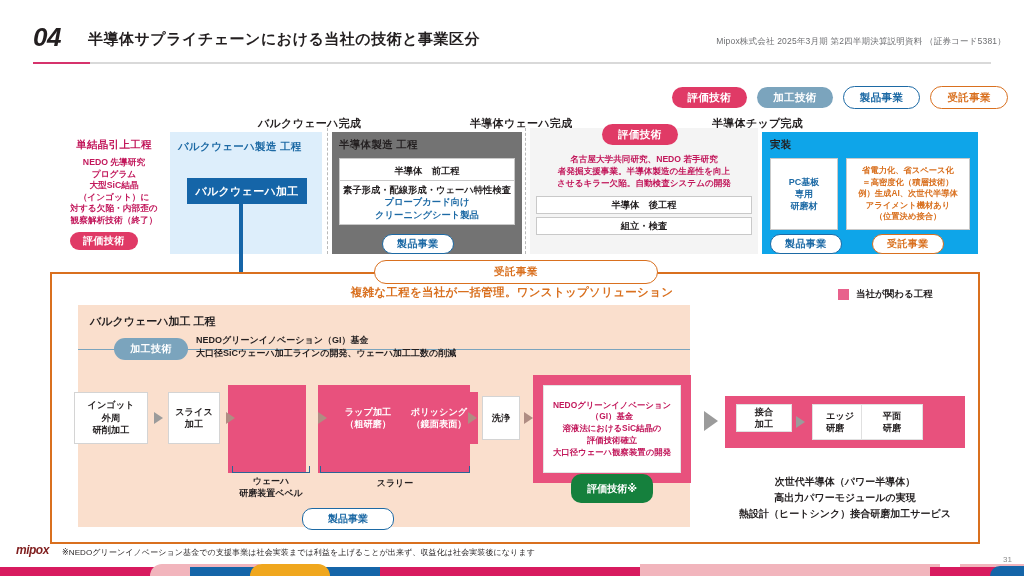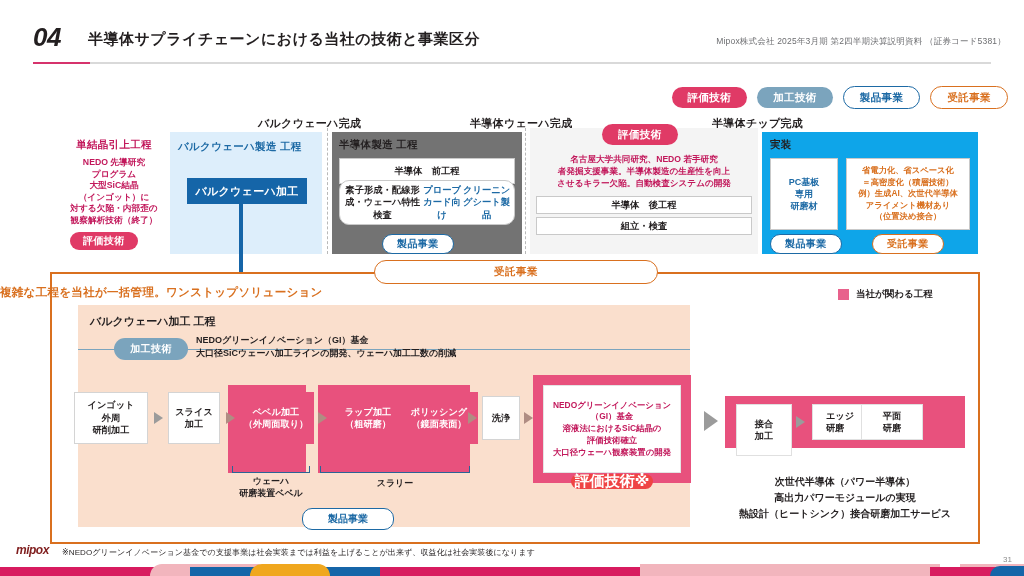--- a/index.html
+++ b/index.html
@@ -52,21 +52,21 @@
     justify-content:center;letter-spacing:.3px;
   }
 
   .col3{left:332px;top:132px;width:190px;height:122px;background:#737373;}
   .col3 .col-title{color:#231f20;margin:6px 0 0 7px;}
   .sub-box{background:#fff;border:1px solid #c9c9c9;box-sizing:border-box;
     font-size:9.3px;font-weight:bold;display:flex;align-items:center;justify-content:center;
     text-align:center;line-height:1.35;}
   .col3 .b1{position:absolute;left:7px;top:26px;width:176px;height:26px;color:#231f20;}
   .col3 .b2{position:absolute;left:7px;top:48px;width:176px;height:45px;
-    flex-direction:row;color:#231f20;padding:2px 3px;border-radius:10px;}
+    flex-direction:column;color:#231f20;padding:2px 3px;}
   .col3 .b2 .blue{color:#1d6aa5;}
 
   .col4{left:530px;top:128px;width:228px;height:126px;background:#f4f4f4;}
   .col4 .desc{position:absolute;left:6px;top:26px;width:216px;font-size:8.6px;
     font-weight:bold;color:#c2185b;line-height:1.38;text-align:center;}
   .col4 .b1{position:absolute;left:6px;top:68px;width:216px;height:18px;color:#231f20;}
   .col4 .b2{position:absolute;left:6px;top:89px;width:216px;height:18px;color:#231f20;}
 
   .col5{left:762px;top:132px;width:216px;height:122px;background:#0ea5e9;}
   .col5 .col-title{color:#231f20;margin:6px 0 0 8px;}
@@ -85,21 +85,21 @@
   .down-arrow .head{position:absolute;left:0;top:84px;width:0;height:0;
     border-left:7px solid transparent;border-right:7px solid transparent;
     border-top:16px solid #1565a8;margin-left:-2px;}
 
   
   .panel{position:absolute;left:50px;top:272px;width:930px;height:272px;
     border:2px solid #d9701f;box-sizing:border-box;background:#fff;}
   .panel-badge{position:absolute;left:374px;top:260px;background:#fff;
     border:1.6px solid #d9701f;border-radius:14px;color:#d9701f;font-weight:bold;
     font-size:10.5px;padding:4px 0;width:282px;text-align:center;letter-spacing:.5px;}
-  .panel-sub{position:absolute;left:0;right:0;top:285px;text-align:left;
+  .panel-sub{position:absolute;left:0;right:0;top:285px;text-align:center;
     font-size:11.5px;font-weight:bold;color:#d9701f;letter-spacing:.3px;}
   .panel-legend{position:absolute;left:838px;top:288px;display:flex;align-items:center;gap:7px;}
   .panel-legend .sw{width:11px;height:11px;background:#e8618c;}
   .panel-legend .lb{font-size:9.5px;font-weight:bold;color:#231f20;}
 
   
   .inner{position:absolute;left:78px;top:305px;width:612px;height:222px;background:#fadfcd;}
   .inner-title{position:absolute;left:12px;top:9px;font-size:11px;font-weight:bold;color:#231f20;}
 
   .gi-rule{position:absolute;left:78px;top:349px;width:612px;height:1px;background:#7ba4bd;}
@@ -118,22 +118,22 @@
   .arrow-r{position:absolute;width:0;height:0;border-top:6px solid transparent;
     border-bottom:6px solid transparent;border-left:9px solid #b08d83;}
   .arrow-r.gray{border-left-color:#9b9b9b;}
 
   .pinkstrip{position:absolute;background:#e8517d;}
 
   .nedo-box{position:absolute;left:543px;top:385px;width:138px;height:88px;background:#fff;
     border:1px solid #e4e4e4;box-sizing:border-box;display:flex;flex-direction:column;
     align-items:center;justify-content:center;text-align:center;
     color:#c2185b;font-weight:bold;font-size:8.4px;line-height:1.4;padding:2px;}
-  .nedo-badge{position:absolute;left:571px;top:474px;width:82px;height:15px;border-radius:10px;
-    background:#ef4444;color:#fff;font-size:15px;font-weight:bold;
+  .nedo-badge{position:absolute;left:571px;top:474px;width:82px;height:29px;border-radius:10px;
+    background:#15803d;color:#fff;font-size:10px;font-weight:bold;
     display:flex;align-items:center;justify-content:center;}
 
   
   .bracket{position:absolute;border-left:1.5px solid #2a6496;border-right:1.5px solid #2a6496;
     border-bottom:1.5px solid #2a6496;height:7px;box-sizing:border-box;}
   .brk-label{position:absolute;text-align:center;font-size:9px;font-weight:bold;
     color:#231f20;line-height:1.3;}
   .prod-badge{position:absolute;left:302px;top:508px;width:90px;height:20px;border-radius:10px;
     background:#fff;border:1.4px solid #1d6aa5;color:#1d6aa5;font-size:10px;font-weight:bold;
     display:flex;align-items:center;justify-content:center;}
@@ -265,22 +265,20 @@
 
   <div class="fbox white" style="left:74px;top:392px;width:74px;height:52px;white-space:pre-line;">インゴット
 外周
 研削加工</div>
   <div class="arrow-r gray" style="left:154px;top:412px;"></div>
 
   <div class="fbox white" style="left:168px;top:392px;width:52px;height:52px;white-space:pre-line;">スライス
 加工</div>
   <div class="arrow-r" style="left:226px;top:412px;"></div>
 
-  <div class="fbox pinkfill" style="left:238px;top:392px;width:76px;height:52px;white-space:pre-line;">ベベル加工
-（外周面取り）</div>
   <div class="arrow-r" style="left:318px;top:412px;"></div>
 
   <div class="fbox pinkfill" style="left:330px;top:392px;width:76px;height:52px;white-space:pre-line;">ラップ加工
 （粗研磨）</div>
   <div class="arrow-r" style="left:410px;top:412px;"></div>
 
   <div class="fbox pinkfill" style="left:400px;top:392px;width:78px;height:52px;white-space:pre-line;">ポリッシング
 （鏡面表面）</div>
   <div class="arrow-r" style="left:468px;top:412px;"></div>
 
@@ -298,21 +296,21 @@
   <div class="brk-label" style="left:212px;top:476px;width:118px;white-space:pre-line;">ウェーハ
 研磨装置ベベル</div>
 
   <div class="bracket" style="left:320px;top:466px;width:150px;"></div>
   <div class="brk-label" style="left:330px;top:478px;width:130px;">スラリー</div>
 
   <div class="prod-badge">製品事業</div>
 
   <div class="big-arrow"></div>
   <div class="rgroup"></div>
-  <div class="rbox" style="left:736px;top:404px;width:56px;height:52px;white-space:pre-line;">接合
+  <div class="rbox" style="left:736px;top:404px;width:56px;height:28px;white-space:pre-line;">接合
 加工</div>
   <div class="arrow-r" style="left:796px;top:416px;border-left-color:#9b9b9b;"></div>
   <div class="rbox" style="left:812px;top:404px;width:56px;height:36px;white-space:pre-line;">エッジ
 研磨</div>
   <div class="arrow-r" style="left:872px;top:416px;border-left-color:#9b9b9b;"></div>
   <div class="rbox" style="left:861px;top:404px;width:62px;height:36px;white-space:pre-line;">平面
 研磨</div>
 
   <div class="rtext" style="white-space:pre-line;">次世代半導体（パワー半導体）
 高出力パワーモジュールの実現

